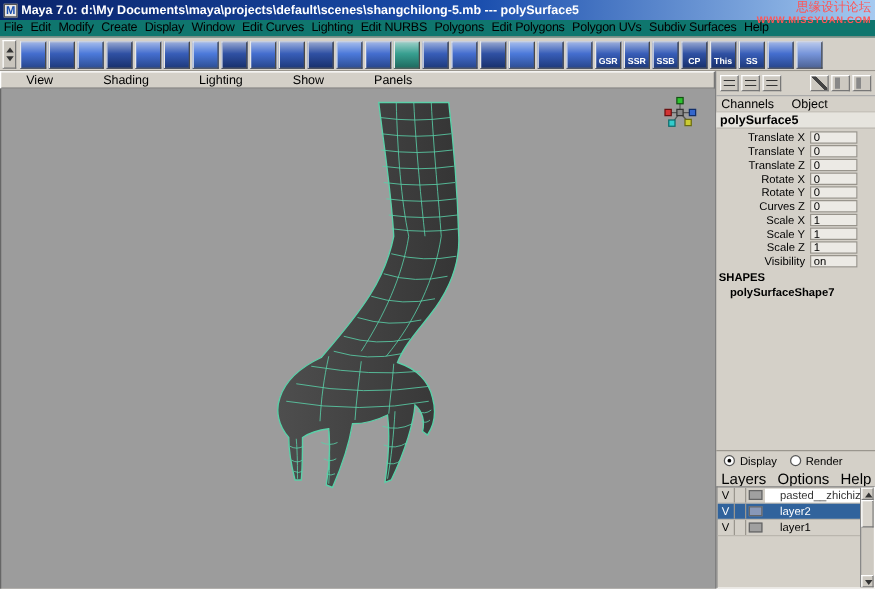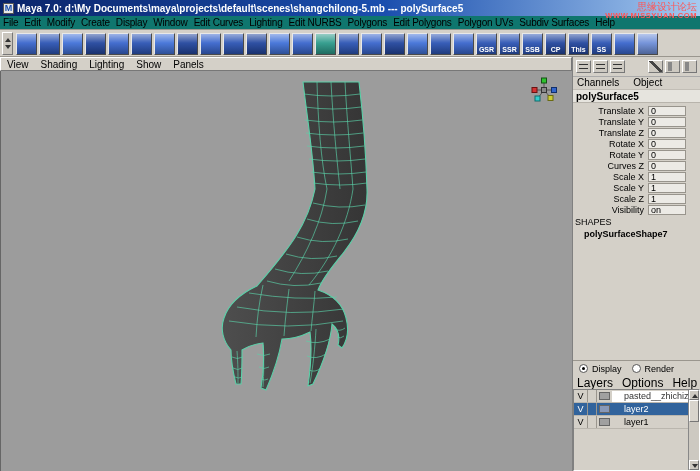--- a/index.html
+++ b/index.html
@@ -34,46 +34,46 @@
   .sicons{display:flex;flex:none}
   .sicon{width:21px;height:22px;margin:0 1px;position:relative;flex:none;
     border:1px solid;border-color:#e8e8e8 #4a4a4a #4a4a4a #e8e8e8;
     background-color:var(--c,#3a66cc);
     background-image:linear-gradient(180deg,rgba(255,255,255,.5),rgba(255,255,255,.05) 45%,rgba(0,0,0,.3))}
   .sicon .lab{position:absolute;left:0;right:0;bottom:1px;text-align:center;font-size:7px;font-weight:bold;color:#fff;line-height:1}
 
   
   .vpbar{position:absolute;top:57px;left:0;width:572px;height:14px;background:#d4d0c8;display:flex;align-items:center;
     border:1px solid;border-color:#fff #777 #777 #fff;font-size:10px}
-  .vpbar .mi{padding:0 6px}
+  .vpbar .mi{padding:0 20px}
 
   
   .viewport{position:absolute;top:71px;left:0;width:572px;height:400px;background:var(--viewport_bg,#9c9c9c);
     border-left:1px solid #666;overflow:hidden}
   .model{position:absolute;left:0;top:0}
   .solid{fill:url(#mg);stroke:var(--wire,#5ad0a8);stroke-width:1.1}
   .wire path{fill:none;stroke:var(--wire,#5ad0a8);stroke-width:.7;opacity:.95}
   .gizmo{position:absolute;top:6px;right:14px}
 
   
   .rpanel{position:absolute;top:57px;left:572px;width:128px;height:414px;background:#d4d0c8;
     border-left:1px solid #808080;display:flex;flex-direction:column;font-size:9px}
   .cb-toolbar{height:20px;display:flex;align-items:center;gap:2px;padding:0 3px;border-bottom:1px solid #aaa;flex:none}
   .tbtn{width:15px;height:13px;border:1px solid;border-color:#fff #777 #777 #fff;background:#cdc9c1;flex:none}
   .tbtn.lines{background-image:repeating-linear-gradient(180deg,transparent 0 3px,#333 3px 4px);background-size:9px 100%;background-repeat:no-repeat;background-position:2px 0}
   .tbtn.tool{background-image:linear-gradient(45deg,transparent 45%,#444 45% 60%,transparent 60%)}
   .tbtn.pane{background-image:linear-gradient(90deg,#888 0 4px,transparent 4px);background-size:10px 9px;background-repeat:no-repeat;background-position:2px 1px;box-shadow:inset 0 0 0 0 #000}
   .cb-sp{flex:1}
-  .cb-tabs{height:13px;display:flex;gap:14px;padding-left:4px;border-bottom:1px solid #c2beb6;flex:none;font-size:10px}
+  .cb-tabs{height:13px;display:flex;gap:14px;padding-left:4px;align-items:center;border-bottom:1px solid #c2beb6;flex:none;font-size:10px}
   .cb-name{height:13px;font-weight:bold;padding-left:3px;background:#e6e4de;border-bottom:1px solid #b8b4ac;flex:none;font-size:10px;line-height:13px}
   .cb-rows{padding:2px 0;flex:none}
-  .cbrow{height:11px;display:flex;align-items:center}
+  .cbrow{height:11px;display:flex;align-items:flex-start}
   .cblabel{flex:1;text-align:right;padding-right:4px;white-space:nowrap}
   .cbval{width:38px;height:10px;background:#eceae5;border:1px solid #98948c;margin-right:14px;padding-left:2px;line-height:9px;flex:none}
-  .cb-shapes{font-weight:normal;height:12px;padding-left:2px;flex:none}
+  .cb-shapes{font-weight:bold;height:12px;padding-left:2px;flex:none}
   .cb-shapename{font-weight:bold;height:12px;padding-left:11px;flex:none}
   .rp-spacer{flex:1}
 
   
   .lr-radios{height:16px;display:flex;align-items:center;gap:4px;padding-left:6px;border-top:1px solid #9a968e;flex:none}
   .radio{width:9px;height:9px;border-radius:50%;border:1px solid #555;background:#fff;display:inline-block;position:relative;flex:none}
   .radio.checked i{position:absolute;left:2px;top:2px;width:3px;height:3px;border-radius:50%;background:#000}
   .rlabel{margin-right:6px}
   .lr-menus{height:13px;display:flex;gap:9px;padding-left:4px;align-items:flex-start;flex:none;font-size:12px}
   .layerlist{height:82px;border:1px solid;border-color:#808080 #fff #fff #808080;background:#d4d0c8;display:flex;flex:none;overflow:hidden}

